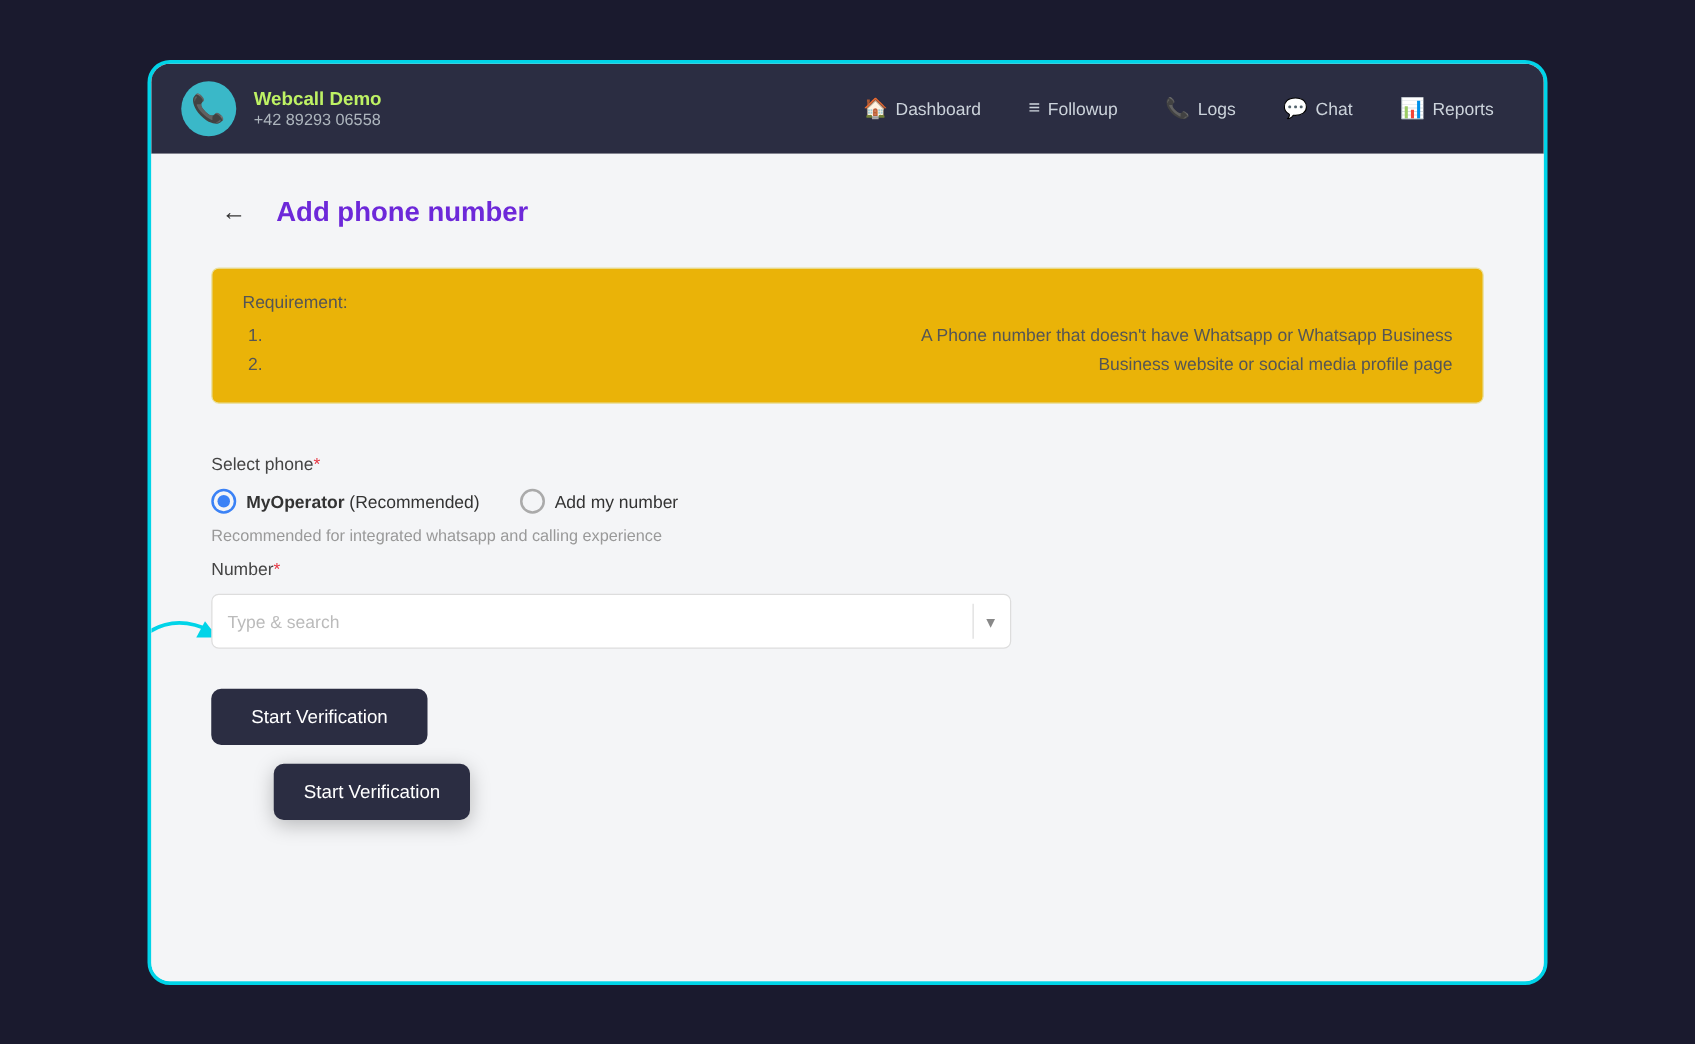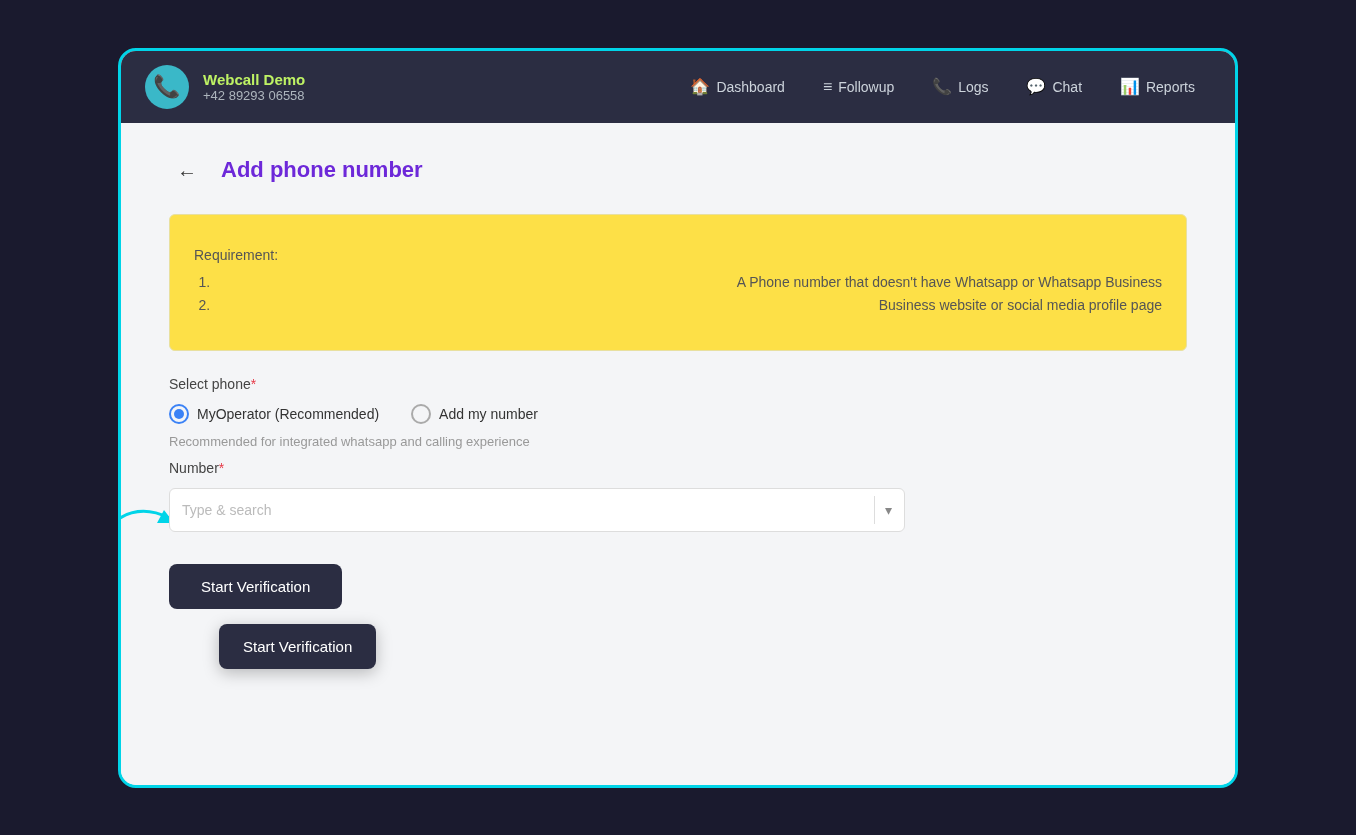--- a/index.html
+++ b/index.html
@@ -101,25 +101,25 @@
       padding: 4px 8px;
     }
     .page-title {
       font-size: 22px;
       color: #6d28d9;
       font-weight: 700;
     }
 
     
     .requirement-box {
-      background: #fde047;
+      background: #eab308;
       border: 1px solid #e8e0a0;
       border-radius: 6px;
-      padding: 32px 24px;
-      margin-bottom: 25px;
+      padding: 18px 24px;
+      margin-bottom: 40px;
     }
     .requirement-title {
       font-size: 14px;
       color: #555;
       font-weight: 500;
       margin-bottom: 8px;
     }
     .requirement-list {
       list-style: decimal;
       padding-left: 20px;
@@ -166,31 +166,31 @@
     .radio-circle.selected {
       border-color: #3b82f6;
     }
     .radio-circle.selected::after {
       content: '';
       width: 10px;
       height: 10px;
       border-radius: 50%;
       background: #3b82f6;
     }
-    .radio-label-bold { font-weight: 400; }
+    .radio-label-bold { font-weight: 700; }
     .hint-text {
       font-size: 13px;
       color: #999;
       margin-bottom: 11px;
     }
 
     
     .number-section { margin-bottom: 32px; position: relative; }
     .select-dropdown {
-      width: 736px;
+      width: 640px;
       height: 44px;
       border: 1px solid #ddd;
       border-radius: 6px;
       background: white;
       display: flex;
       align-items: center;
       padding: 0 12px;
       cursor: pointer;
       position: relative;
     }

